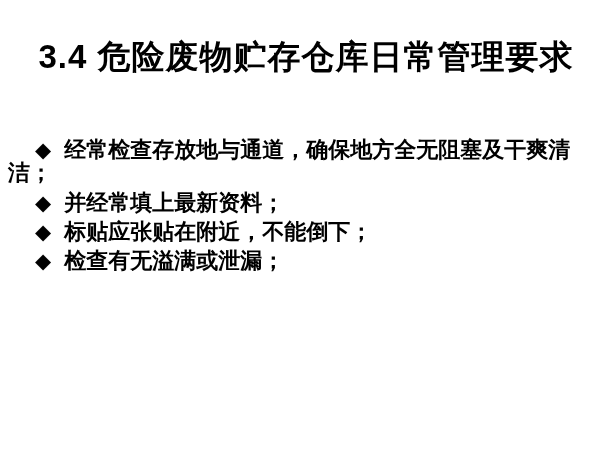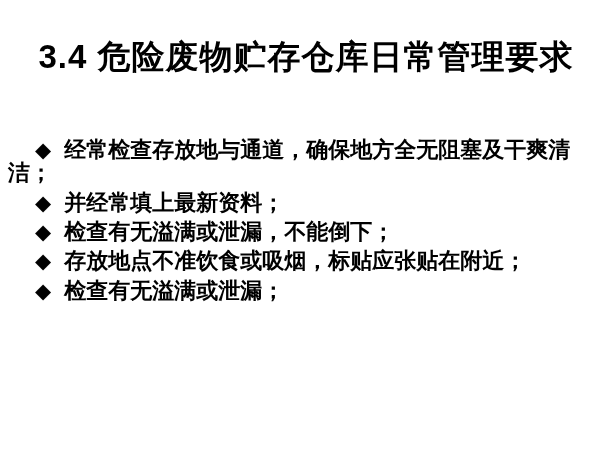--- a/index.html
+++ b/index.html
@@ -63,26 +63,23 @@
   <div class="bullet-list">
   <p class="bullet-item">
     <span class="bullet-mark">◆</span><span class="bullet-text">经常检查存放地与通道，确保地方全无阻塞及干爽清洁；</span>
   </p>
 
   <p class="bullet-item">
     <span class="bullet-mark">◆</span><span class="bullet-text">并经常填上最新资料；</span>
   </p>
 
   <p class="bullet-item">
-    <span class="bullet-mark">◆</span><span class="bullet-text">检查有无溢满或泄漏，不能倒下；</span>
+    <span class="bullet-mark">◆</span><span class="bullet-text">标贴应张贴在附近，不能倒下；</span>
   </p>
 
 
 
-  <p class="bullet-item">
-    <span class="bullet-mark">◆</span><span class="bullet-text">存放地点不准饮食或吸烟，标贴应张贴在附近；</span>
-  </p>
 
   <p class="bullet-item">
     <span class="bullet-mark">◆</span><span class="bullet-text">检查有无溢满或泄漏；</span>
   </p>
 </div>
 </div>
 
 </body></html>

